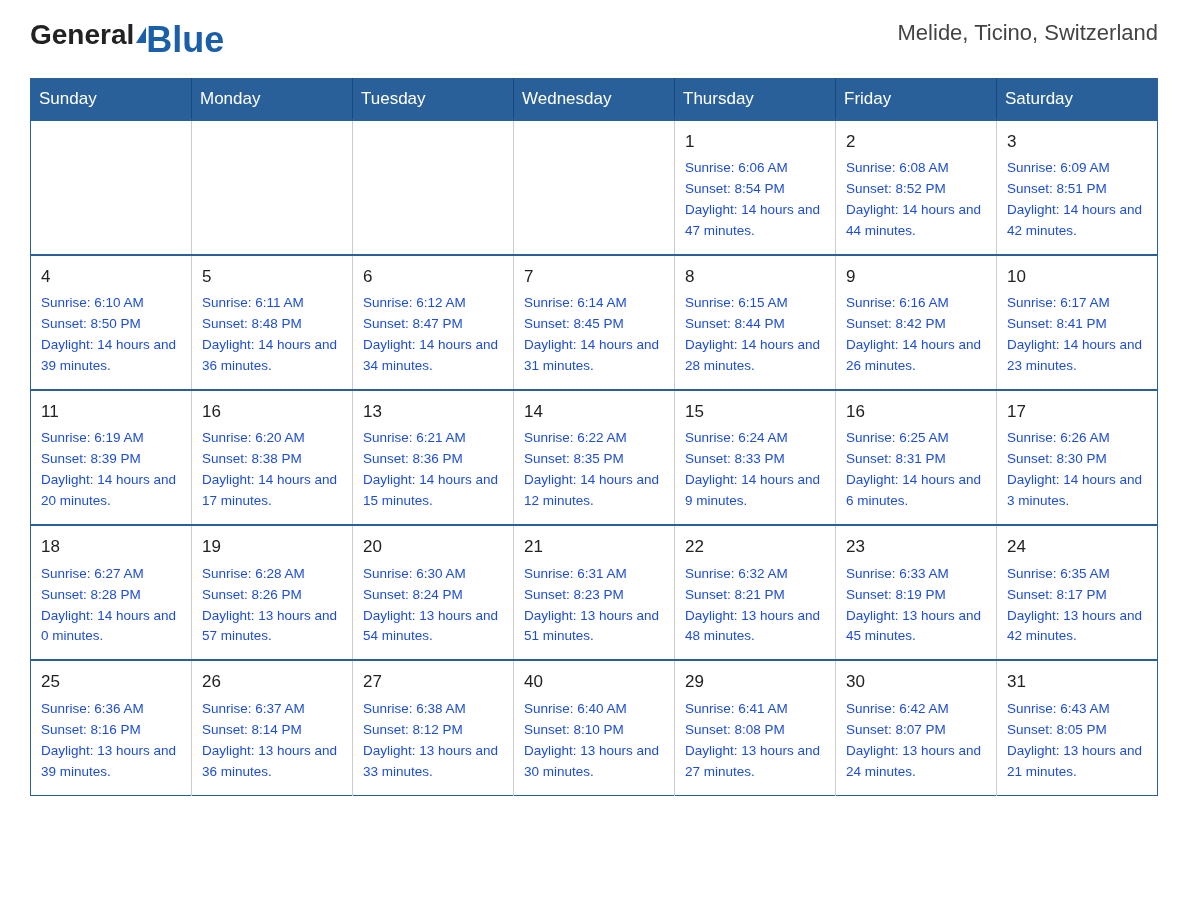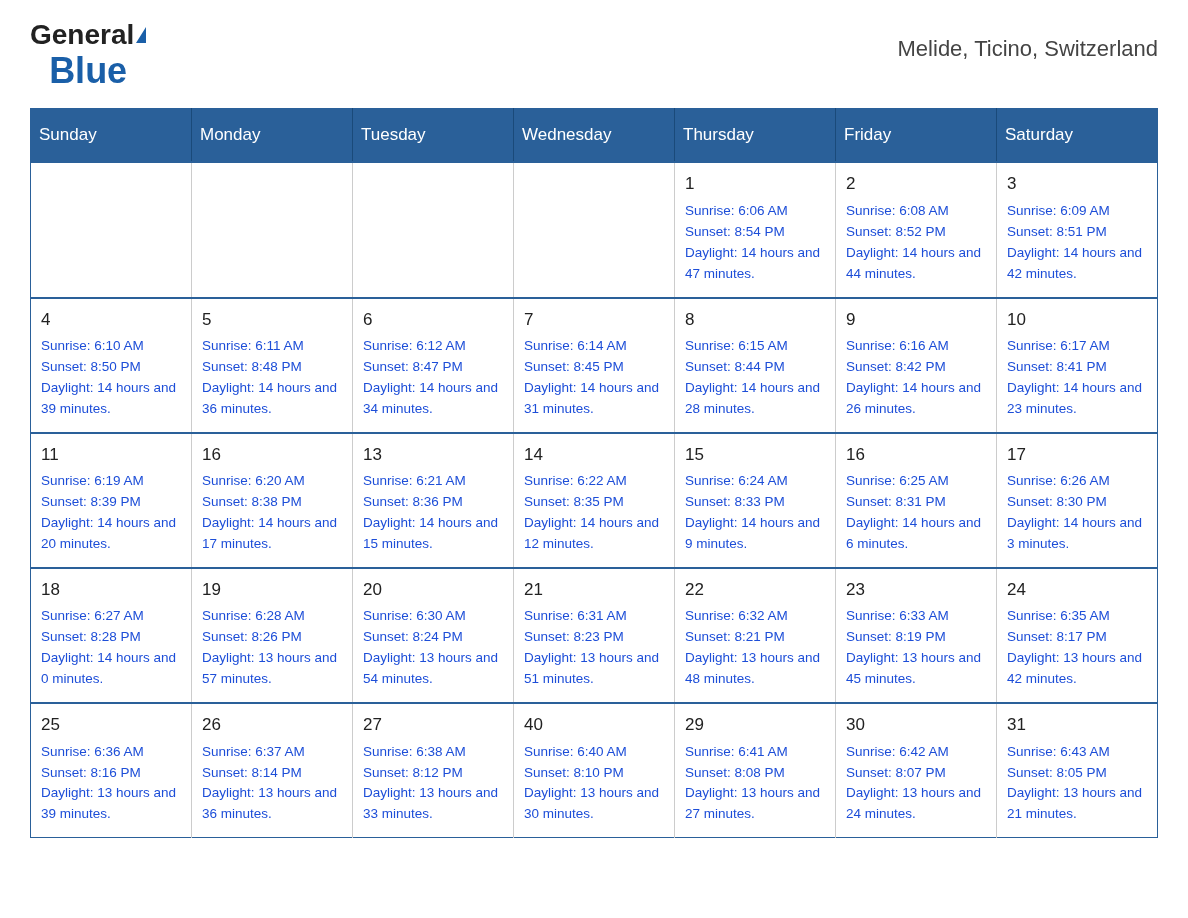--- a/index.html
+++ b/index.html
@@ -12,22 +12,22 @@
       padding: 20px 30px;
     }
     .header {
       display: flex;
       justify-content: space-between;
       align-items: flex-start;
       margin-bottom: 18px;
     }
     .logo {
       display: flex;
-      flex-direction: column;
-      align-items: center;
+      flex-direction: row;
+      align-items: flex-start;
     }
     .logo-general {
       font-size: 28px;
       font-weight: bold;
       color: #222;
       line-height: 1.1;
     }
     .logo-blue {
       font-size: 36px;
       font-weight: bold;
@@ -53,33 +53,33 @@
     }
     .month-title {
       font-size: 52px;
       font-weight: 300;
       color: #222;
       line-height: 1.1;
     }
     .location {
       font-size: 22px;
       color: #444;
-      margin-top: 16px;
+      margin-top: 0;
     }
     .calendar {
       width: 100%;
       border-collapse: collapse;
       border: 1px solid #2a6099;
     }
     .calendar thead tr {
       background-color: #2a6099;
       color: #fff;
     }
     .calendar thead th {
-      padding: 16px 8px;
+      padding: 10px 8px;
       font-size: 17px;
       font-weight: normal;
       text-align: left;
       border-right: 1px solid #1a4a7a;
     }
     .calendar thead th:last-child {
       border-right: none;
     }
     .calendar tbody tr {
       border-top: 2px solid #2a6099;

